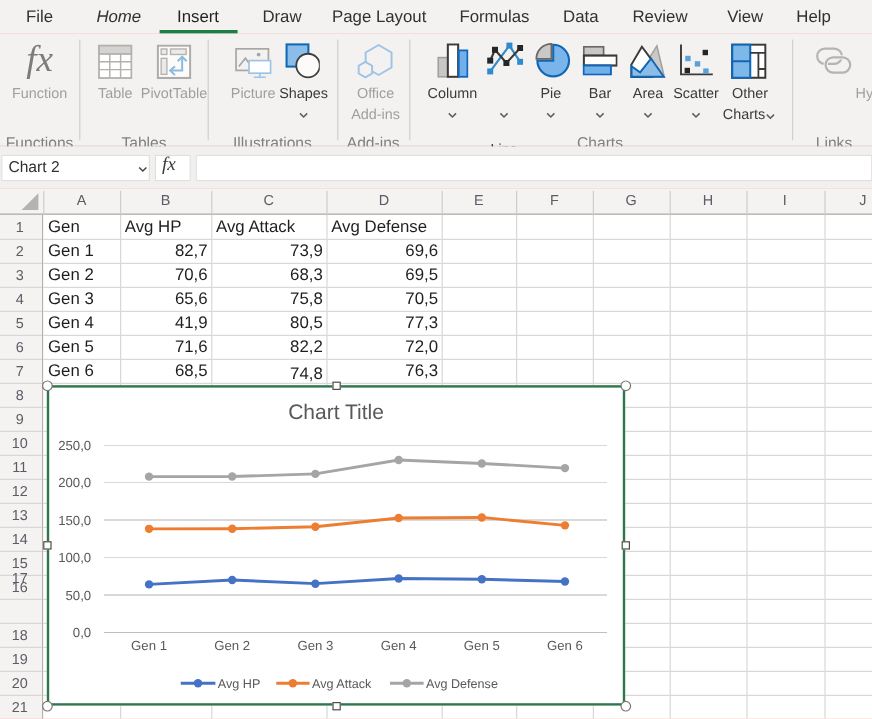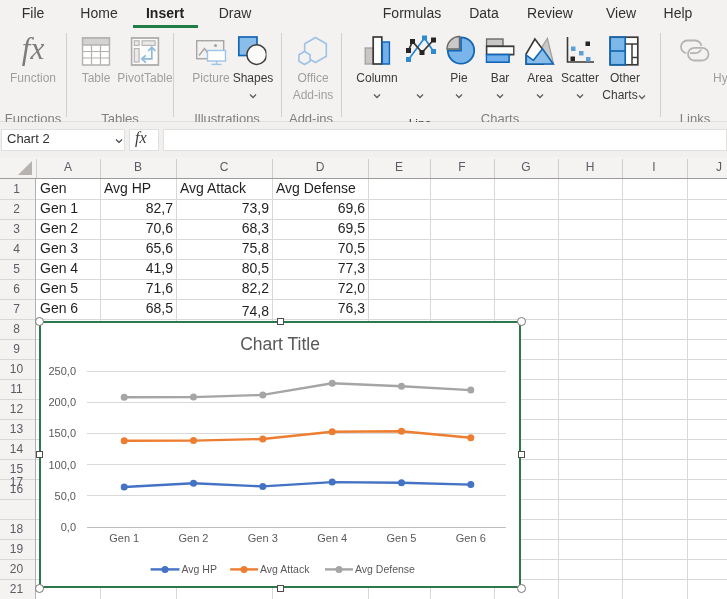--- a/index.html
+++ b/index.html
@@ -40,23 +40,24 @@
   #chart{position:absolute;left:39px;top:321px;width:482px;height:267px;background:#fff;border:2px solid #2d784b;box-sizing:border-box;}
   .hcirc{position:absolute;width:9px;height:9px;border-radius:50%;background:#fff;border:1.5px solid #797774;box-sizing:border-box;}
   .hsq{position:absolute;width:7px;height:7px;background:#fff;border:1.5px solid #4f4d4b;box-sizing:border-box;}
 </style>
 </head>
 <body>
 <div id="app">
 
   <div id="tabbar">
     <span class="tab" style="left:33px;">File</span>
-    <span class="tab" style="left:99px;">Home</span>
-    <span class="tab" style="left:165px;font-weight:bold;color:#222;">Insert</span>
+    <span class="tab" style="left:99px;font-style:italic;">Home</span>
+    <span class="tab" style="left:165px;font-weight:normal;color:#222;">Insert</span>
     <span class="tab" style="left:235px;">Draw</span>
+    <span class="tab" style="left:316px;">Page Layout</span>
     <span class="tab" style="left:412px;">Formulas</span>
     <span class="tab" style="left:484px;">Data</span>
     <span class="tab" style="left:550px;">Review</span>
     <span class="tab" style="left:621px;">View</span>
     <span class="tab" style="left:678px;">Help</span>
     <div id="ins-underline"></div>
   </div>
 
   <div id="ribbon">
     <div class="rsep" style="left:66px;"></div>

